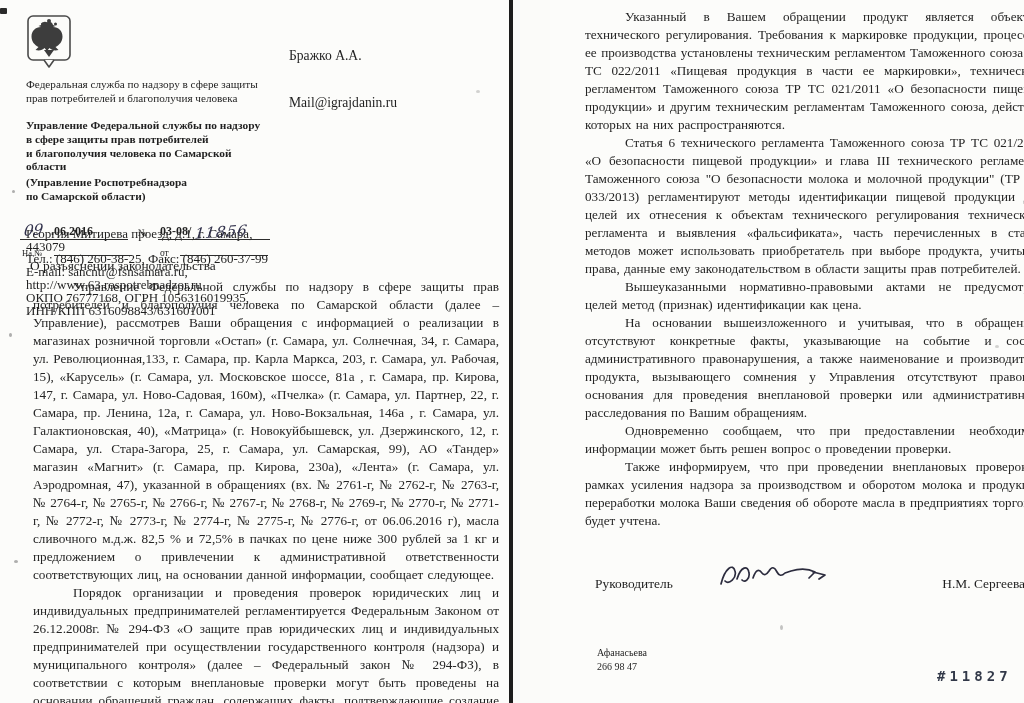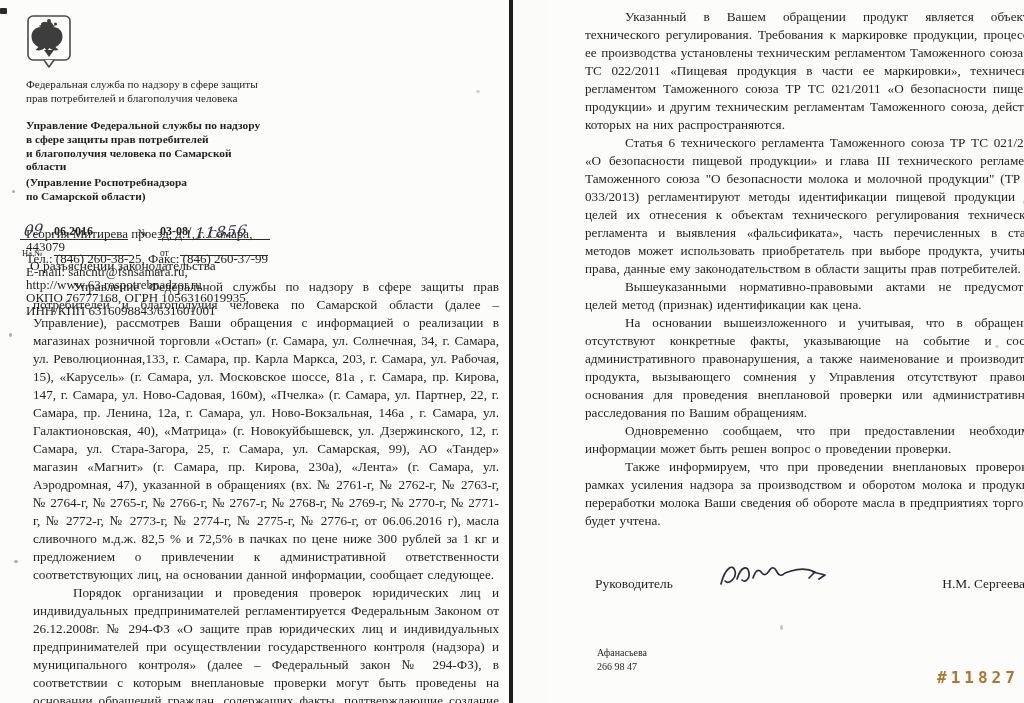--- a/index.html
+++ b/index.html
@@ -61,21 +61,21 @@
 
   
   .sig-row{position:relative;margin-top:26px;height:40px;}
   .sig-title{position:absolute;left:10px;bottom:4px;font-size:13.4px;}
   .signature-svg{position:absolute;left:130px;bottom:2px;}
   .sig-name{position:absolute;right:18px;bottom:4px;font-size:13.4px;}
 
   .executor{position:absolute;left:47px;top:646px;font-size:10px;line-height:14px;}
   .stamp{position:absolute;left:387px;top:668px;
          font-family:"DejaVu Sans Mono", monospace;
-         font-size:16px;letter-spacing:4px;color:#a16207;font-weight:bold;opacity:.85;}
+         font-size:14px;letter-spacing:4px;color:#0f172a;font-weight:bold;opacity:.85;}
 </style>
 </head>
 <body>
 
 <div class="canvas">
 
   <div class="page page-left">
     <div class="mark-topleft"></div>
     <div class="speck" style="left:12px;top:190px;width:3px;height:3px;"></div>
     <div class="speck" style="left:9px;top:333px;width:3px;height:4px;"></div>
@@ -124,20 +124,24 @@
       </span>
     </div>
 
     <div class="ref-row">
       <span class="ref-label">На №</span>
       <span class="ref-uline1"></span>
       <span class="ref-from">от</span>
       <span class="ref-uline2"></span>
     </div>
 
+    <div class="addressee">
+      <div>Бражко А.А.</div>
+      <div class="addressee-email">Mail@igrajdanin.ru</div>
+    </div>
 
     <div class="subject">О разъяснении законодательства</div>
 
     <div class="body1">
       <p>Управление Федеральной службы по надзору в сфере защиты прав потребителей и благополучия человека по Самарской области (далее – Управление), рассмотрев Ваши обращения с информацией о реализации в магазинах розничной торговли «Остап» (г. Самара, ул. Солнечная, 34, г. Самара, ул. Революционная,133, г. Самара, пр. Карла Маркса, 203, г. Самара, ул. Рабочая, 15), «Карусель» (г. Самара, ул. Московское шоссе, 81а , г. Самара, пр. Кирова, 147, г. Самара, ул. Ново-Садовая, 160м), «Пчелка» (г. Самара, ул. Партнер, 22, г. Самара, пр. Ленина, 12а, г. Самара, ул. Ново-Вокзальная, 146а , г. Самара, ул. Галактионовская, 40), «Матрица» (г. Новокуйбышевск, ул. Дзержинского, 12, г. Самара, ул. Стара-Загора, 25, г. Самара, ул. Самарская, 99), АО «Тандер» магазин «Магнит» (г. Самара, пр. Кирова, 230а), «Лента» (г. Самара, ул. Аэродромная, 47), указанной в обращениях (вх. № 2761-г, № 2762-г, № 2763-г, № 2764-г, № 2765-г, № 2766-г, № 2767-г, № 2768-г, № 2769-г, № 2770-г, № 2771-г, № 2772-г, № 2773-г, № 2774-г, № 2775-г, № 2776-г, от 06.06.2016 г), масла сливочного м.д.ж. 82,5 % и 72,5% в пачках по цене ниже 300 рублей за 1 кг и предложением о привлечении к административной ответственности соответствующих лиц, на основании данной информации, сообщает следующее.</p>
       <p>Порядок организации и проведения проверок юридических лиц и индивидуальных предпринимателей регламентируется Федеральным Законом от 26.12.2008г. № 294-ФЗ «О защите прав юридических лиц и индивидуальных предпринимателей при осуществлении государственного контроля (надзора) и муниципального контроля» (далее – Федеральный закон № 294-ФЗ), в соответствии с которым внеплановые проверки могут быть проведены на основании обращений граждан, содержащих факты, подтверждающие создание угрозы или причинения вреда жизни, здоровью граждан и (или) нарушения прав потребителей (в случае обращения граждан, права которых нарушены). Аналогичная информация необходима и для проведения административного расследования в рамках Кодекса Российской Федерации об административных правонарушениях.</p>
     </div>
   </div>
 
   <div class="divider"></div>

